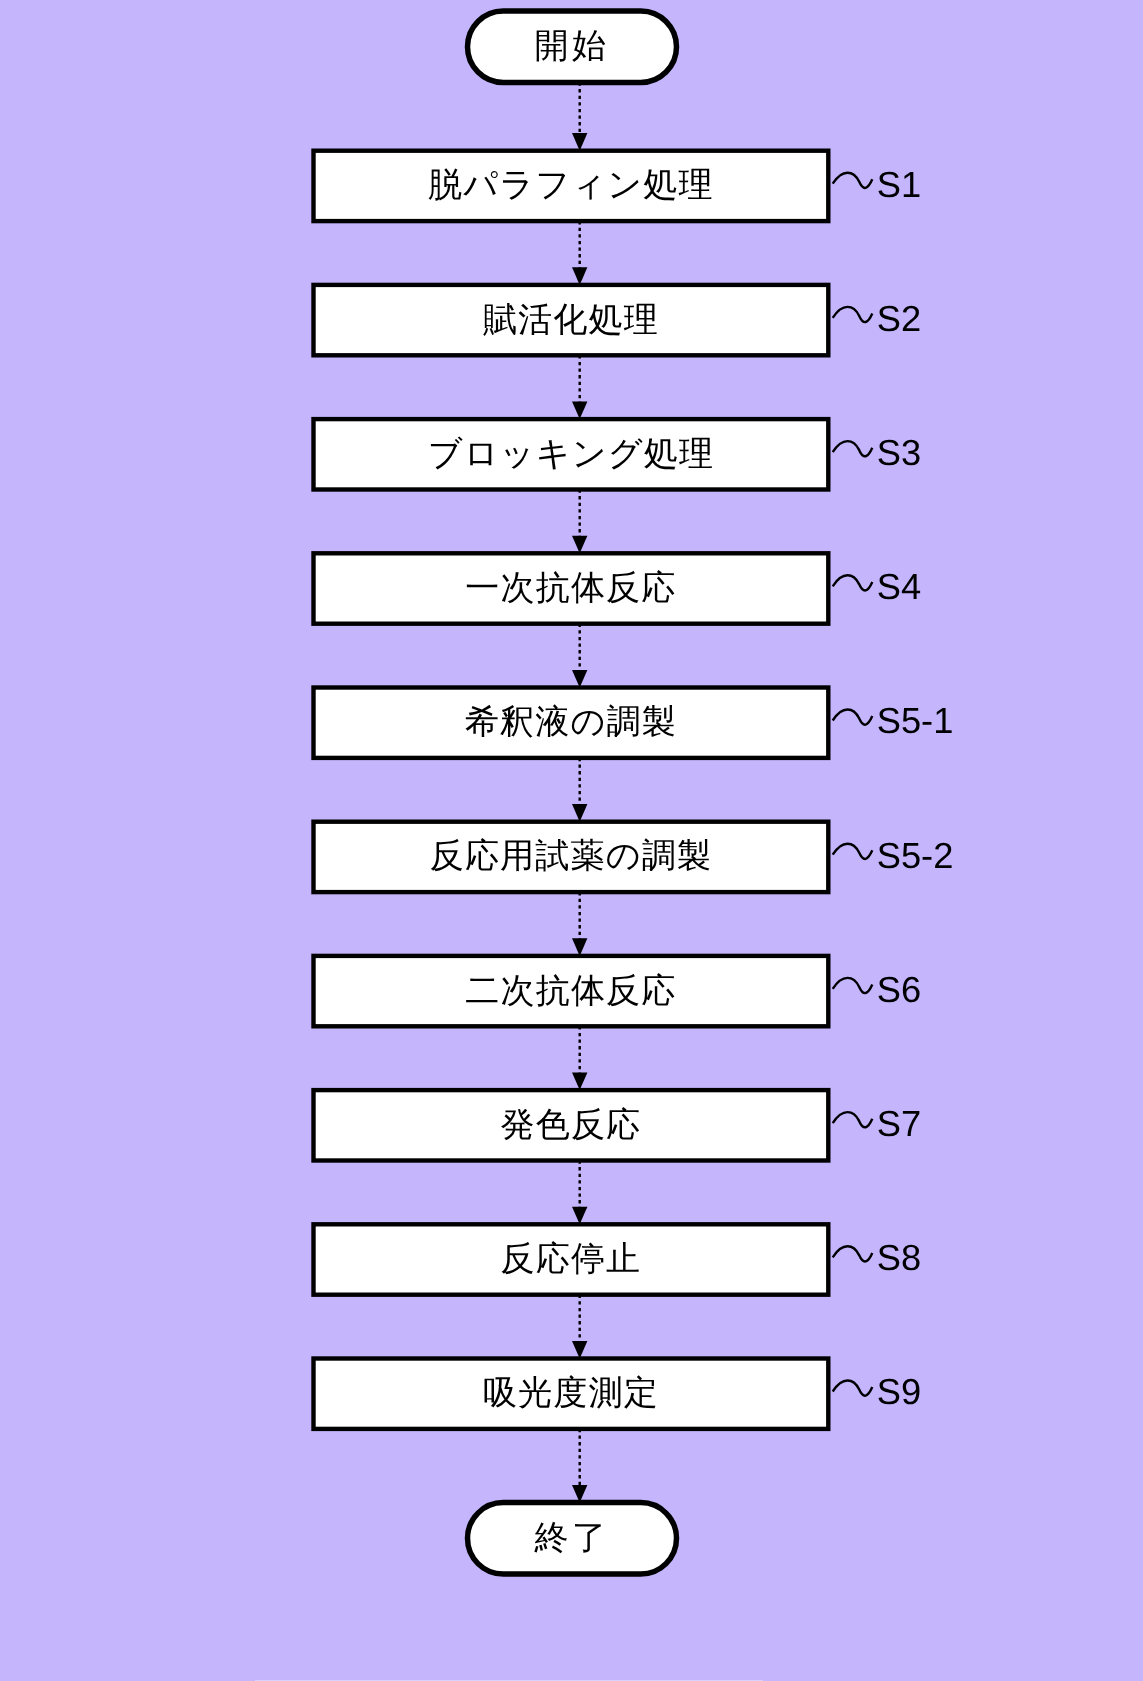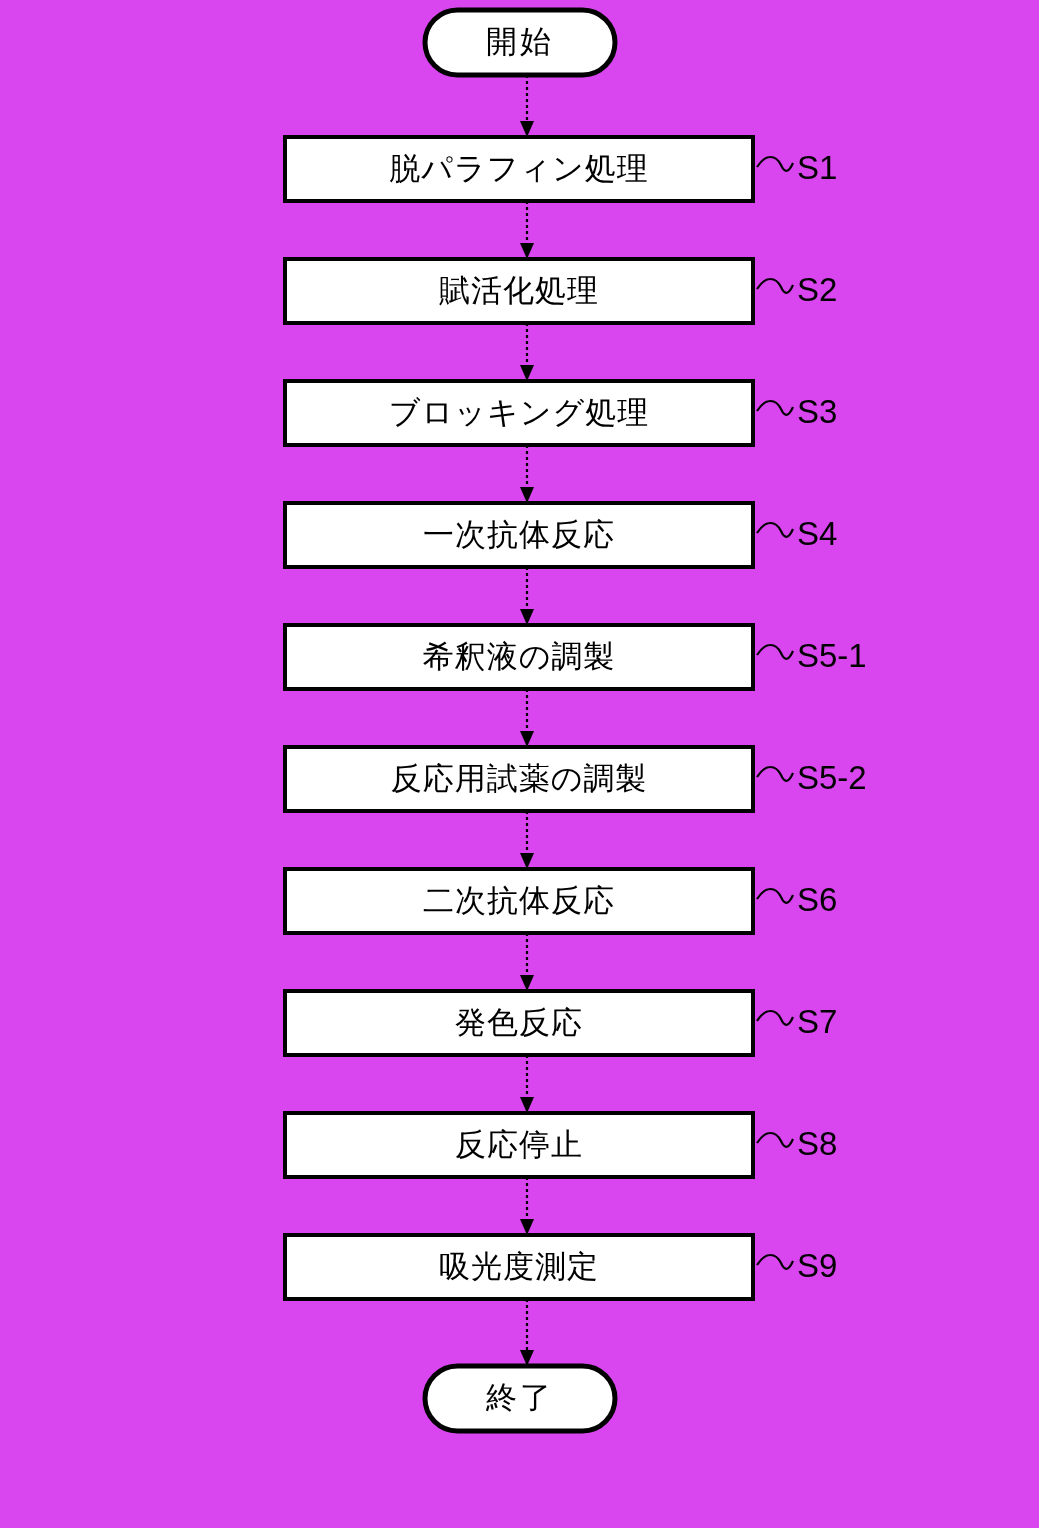--- a/index.html
+++ b/index.html
@@ -9,21 +9,21 @@
     background: #ffffff;
   }
   body {
     font-family: "Liberation Sans", "DejaVu Sans", sans-serif;
     color: #000000;
   }
   #figure {
     position: relative;
     width: 1039px;
     height: 1528px;
-    background: #d946ef;
+    background: #c4b5fd;
     overflow: hidden;
   }
   #figure svg {
     position: absolute;
     top: 0;
     left: 0;
     width: 1039px;
     height: 1528px;
   }
   .node-text {

